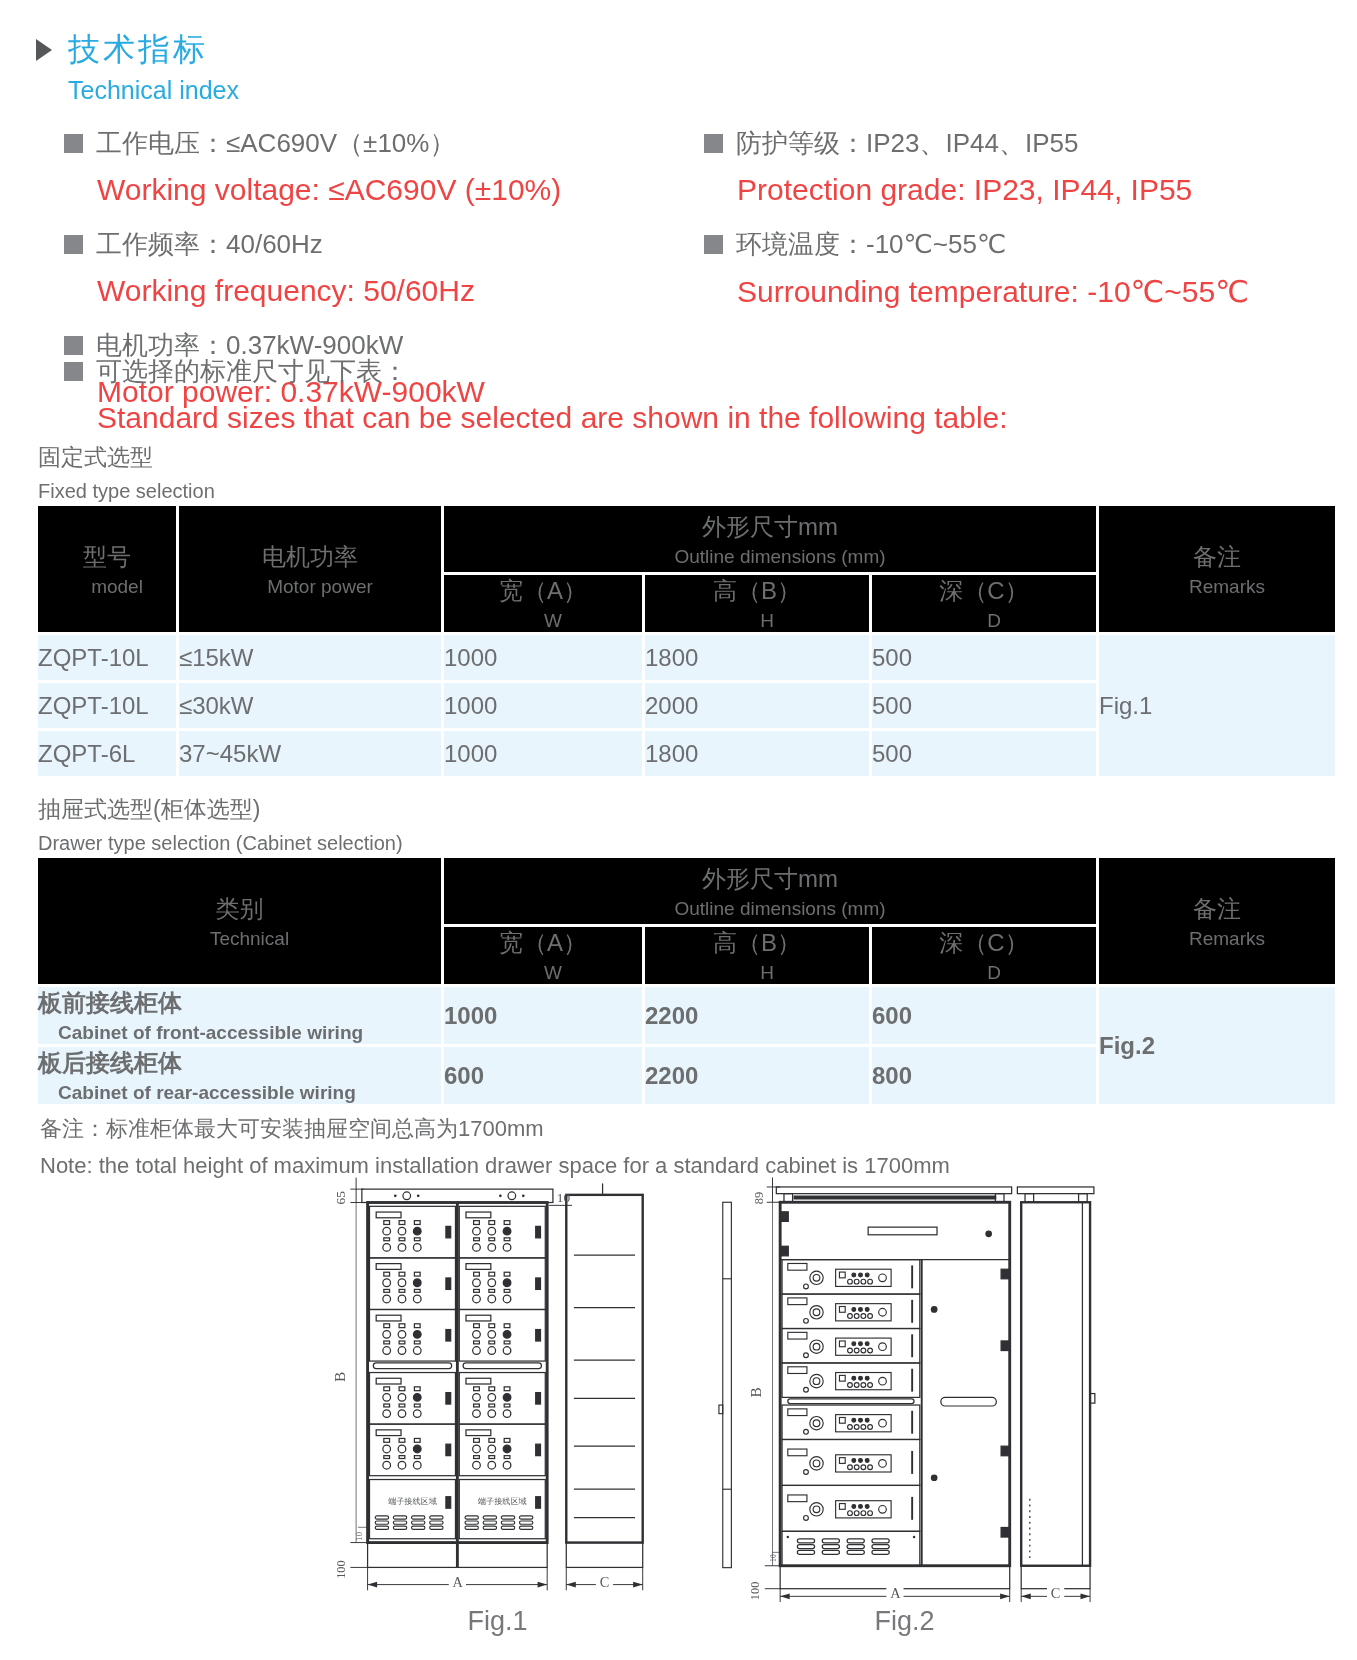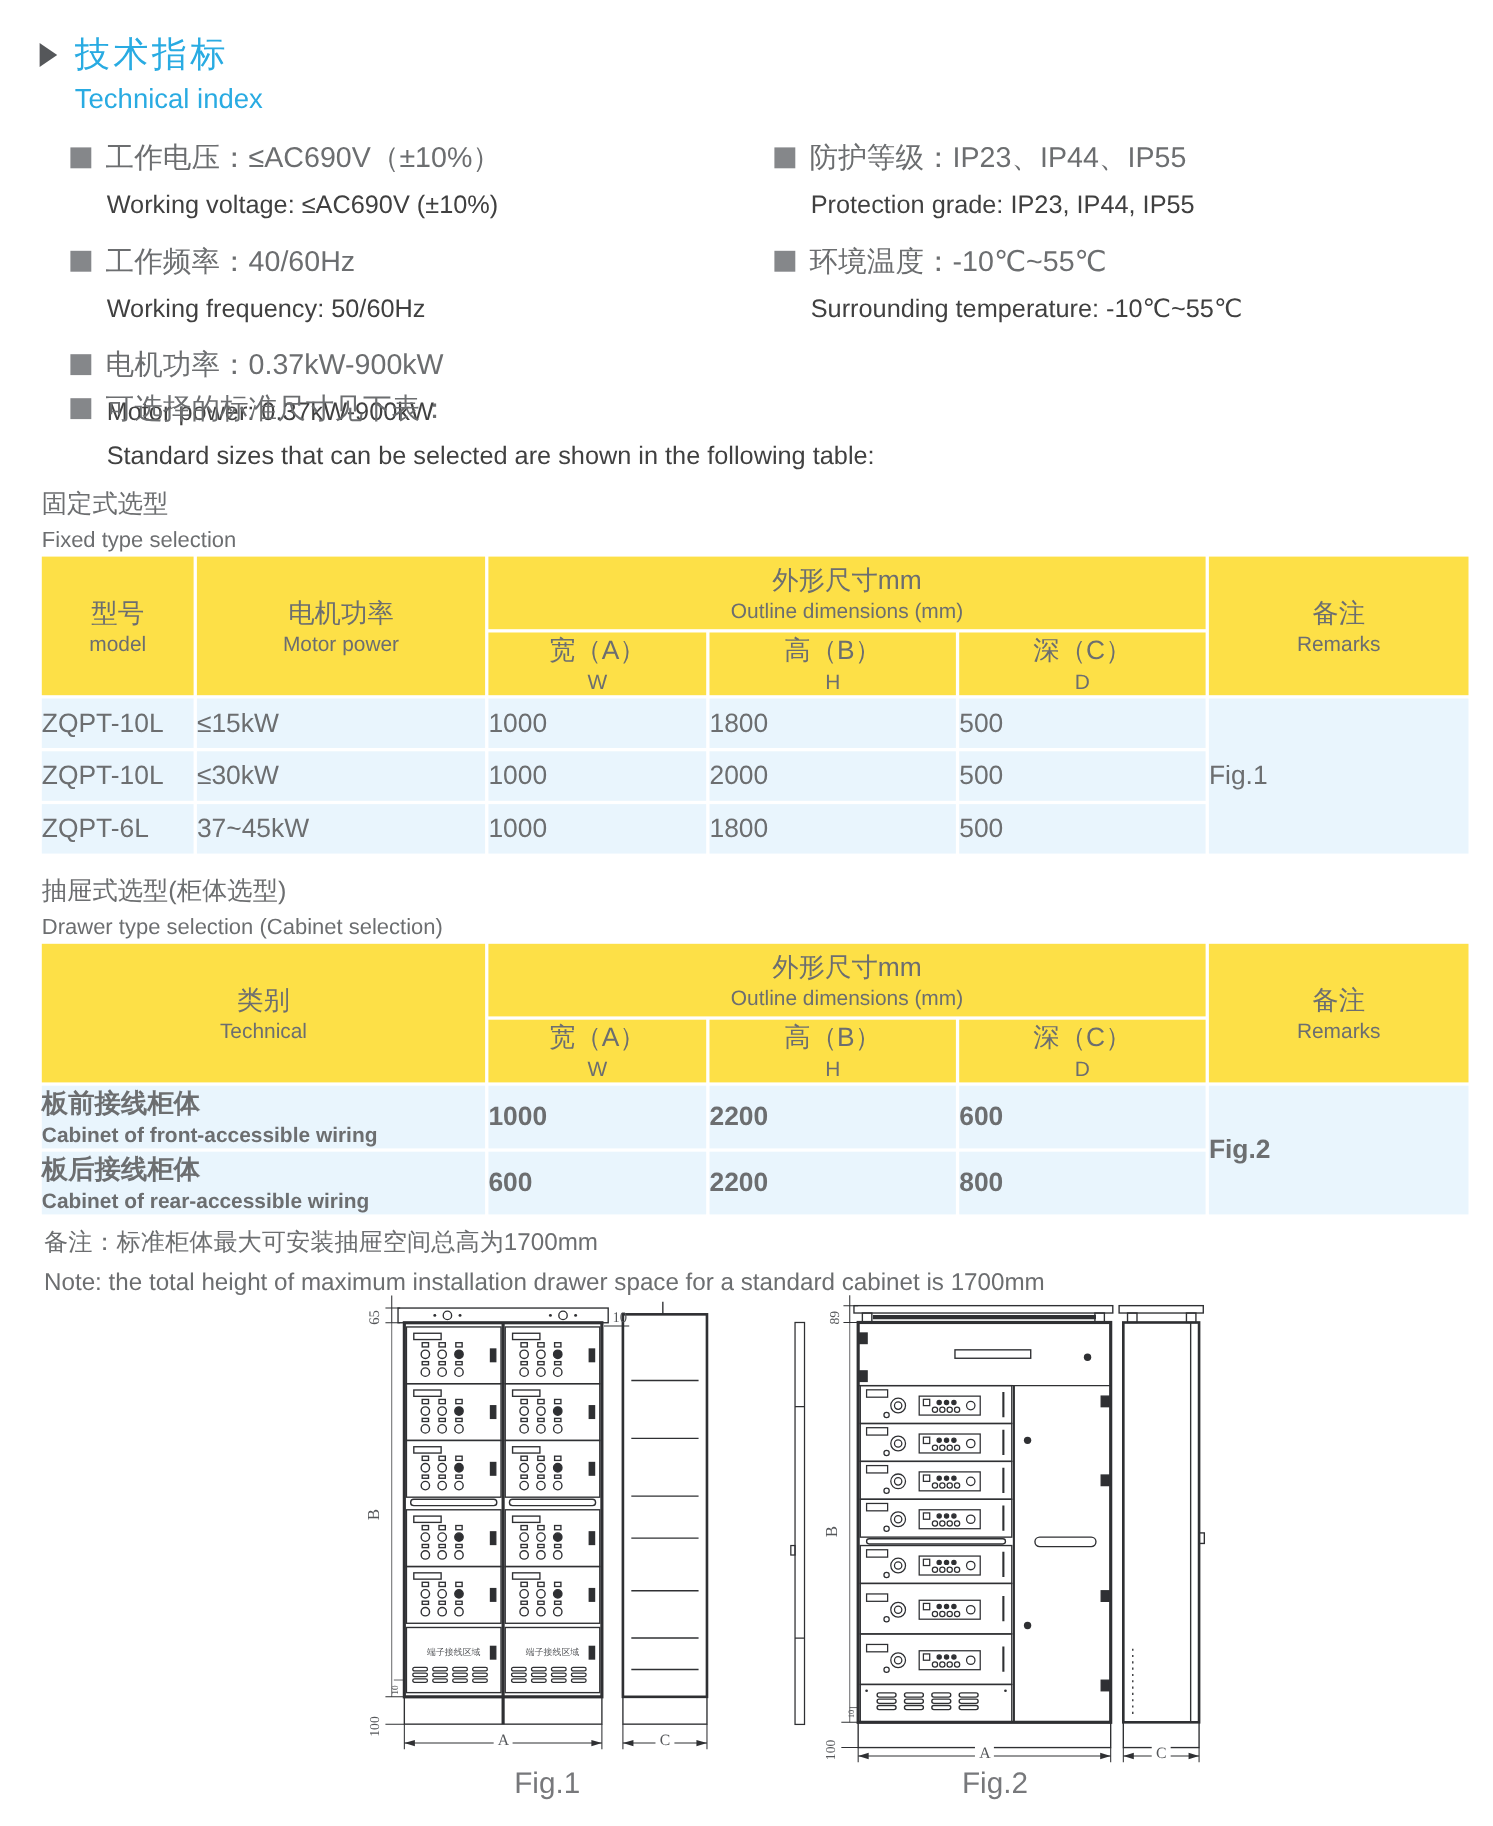--- a/index.html
+++ b/index.html
@@ -15,35 +15,35 @@
   .arrow-icon { width:0; height:0; border-left:16px solid #55575a;
     border-top:11px solid transparent; border-bottom:11px solid transparent; }
   .title-zh { font-size:32px; color:#29abe2; font-weight:500; letter-spacing:3px; }
   .title-en { font-size:25px; color:#29abe2; margin:4px 0 0 32px; }
   
   .spec-left  { position:absolute; left:64px;  top:126px; }
   .spec-right { position:absolute; left:704px; top:126px; }
   .spec-intro { position:absolute; left:64px;  top:354px; }
   .spec-zh { display:flex; align-items:center; gap:13px; font-size:26px; color:#6c6e70; }
   .bullet  { width:19px; height:19px; background:#85878a; flex:none; }
-  .spec-en { font-size:23px; color:#404040; margin:12px 0 20px 33px; }
+  .spec-en { font-size:30px; color:#ef4444; margin:12px 0 20px 33px; }
   
   .sec-label { position:absolute; left:38px; }
   .sec1 { top:442px; } .sec2 { top:794px; }
   .sec-label .zh { font-size:23px; color:#6c6e70; }
   .sec-label .en { font-size:20px; color:#6c6e70; margin-top:7px; }
   
   table.dtable { position:absolute; left:35px; border-collapse:separate; border-spacing:3px; }
   .t1 { top:503px; } .t2 { top:855px; }
-  .dtable th { background:#fde047; font-weight:normal; color:#6c6e70; text-align:center; vertical-align:middle; }
+  .dtable th { background:#000000; font-weight:normal; color:#6c6e70; text-align:center; vertical-align:middle; }
   .dtable td { background:#e9f5fd; color:#6c6e70; vertical-align:middle; }
   .dtable .h1 th { height:66px; } .dtable .h2 th { height:52px; }
   .t1 td { height:45px; } .t2 td { height:57px;font-weight:bold; }
   .dtable .zh { font-size:24px; }
-  .dtable .en { font-size:19px; margin-top:3px; }
+  .dtable .en { font-size:19px; margin-top:3px;padding-left:20px; }
   .dtable .num { font-size:24px; }
   .dtable .remark { font-size:24px; }
   
   .note { position:absolute; left:40px; top:1114px; }
   .note .zh { font-size:22px; }
   .note .en { font-size:22px; margin-top:9px; }
   
   .figures { position:absolute; left:316px; top:1164px; display:flex; gap:34px; }
   .fig { display:flex; flex-direction:column; align-items:center; }
   .fig-caption { font-size:27px; color:#77787b; margin-top:2px; }

